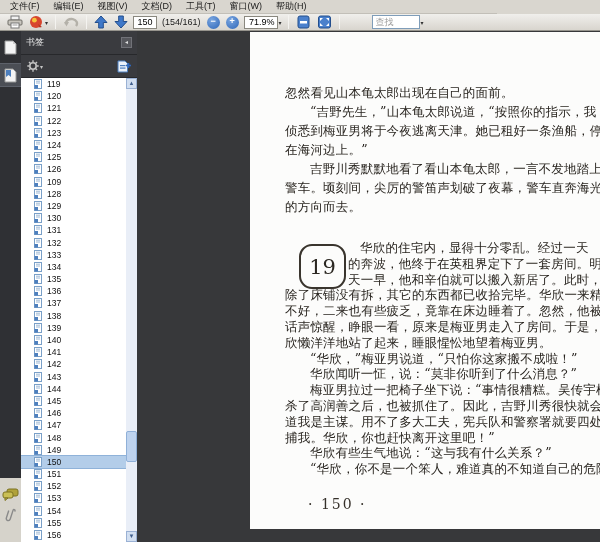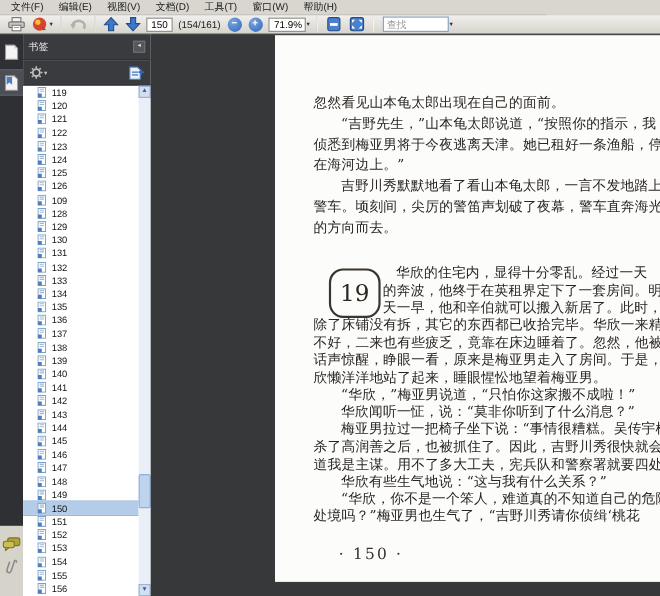--- a/index.html
+++ b/index.html
@@ -20,22 +20,22 @@
     padding:0 2px; margin:0 1px; cursor:pointer; }
   .caret { font-size:6px; color:#333; margin-left:1px; }
   .sep { width:1px; height:14px; background:#a7a49c; border-right:1px solid #f4f3f0; margin:0 4px; }
   .page-input { width:24px; height:13px; font-size:9px; text-align:center;
     border:1px solid #8a887f; background:#fff; margin:0 2px; font-family:"Liberation Sans",sans-serif; }
   .page-count { font-size:9px; color:#1a1a1a; margin:0 3px; white-space:nowrap; }
   .zoom-box { display:flex; align-items:center; margin:0 2px; }
   .zoom-input { width:34px; height:13px; font-size:9px; text-align:right; padding-right:2px;
     border:1px solid #8a887f; background:#fff; font-family:"Liberation Sans",sans-serif; }
   .search-box { display:flex; align-items:center; margin-left:4px; }
-  .search-input { width:60px; height:14px; font-size:9px; padding:0 3px;
-    border:1px solid #7f9db9; background:#fff; font-family:"Liberation Sans",sans-serif; }
+  .search-input { width:48px; height:14px; font-size:9px; padding:0 3px;
+    border:1px solid #7f9db9; background:#fff; font-family:"Liberation Sans",sans-serif;margin-left:24px; }
   .search-input::placeholder { color:#9a9a9a; }
   .round-btn { width:13px; height:13px; border-radius:50%; background:radial-gradient(circle at 35% 30%,#7aa6e0,#2e66b8);
     color:#fff; font-size:9px; line-height:11px; text-align:center; font-weight:bold; }
 
   
   .body { position:absolute; left:0; top:31px; width:600px; height:511px; }
 
   
   .tabstrip { position:absolute; left:0; top:0; width:21px; height:511px; background:#2f3034; }
   .navtab { width:21px; height:24px; display:flex; align-items:center; justify-content:center; cursor:pointer; }
@@ -744,22 +744,22 @@
             <div class="text-line wrap-b">天一早，他和辛伯就可以搬入新居了。此时，</div>
             <div class="text-line">除了床铺没有拆，其它的东西都已收拾完毕。华欣一来精神</div>
             <div class="text-line">不好，二来也有些疲乏，竟靠在床边睡着了。忽然，他被说</div>
             <div class="text-line">话声惊醒，睁眼一看，原来是梅亚男走入了房间。于是，华</div>
             <div class="text-line">欣懒洋洋地站了起来，睡眼惺忪地望着梅亚男。</div>
             <div class="text-line indent">“华欣，”梅亚男说道，“只怕你这家搬不成啦！”</div>
             <div class="text-line indent">华欣闻听一怔，说：“莫非你听到了什么消息？”</div>
             <div class="text-line indent">梅亚男拉过一把椅子坐下说：“事情很糟糕。吴传宇枪</div>
             <div class="text-line">杀了高润善之后，也被抓住了。因此，吉野川秀很快就会知</div>
             <div class="text-line">道我是主谋。用不了多大工夫，宪兵队和警察署就要四处搜</div>
+            <div class="text-line">捕我。华欣，你也赶快离开这里吧！”</div>
             <div class="text-line indent">华欣有些生气地说：“这与我有什么关系？”</div>
             <div class="text-line indent">“华欣，你不是一个笨人，难道真的不知道自己的危险</div>
-            <div class="text-line">处境吗？”梅亚男也生气了，“吉野川秀请你侦缉‘桃花</div>
           </div>
         <div class="folio">· 150 ·</div>
       </div>
     </div>
 
   </div>
 </div>
 
 </body></html>

